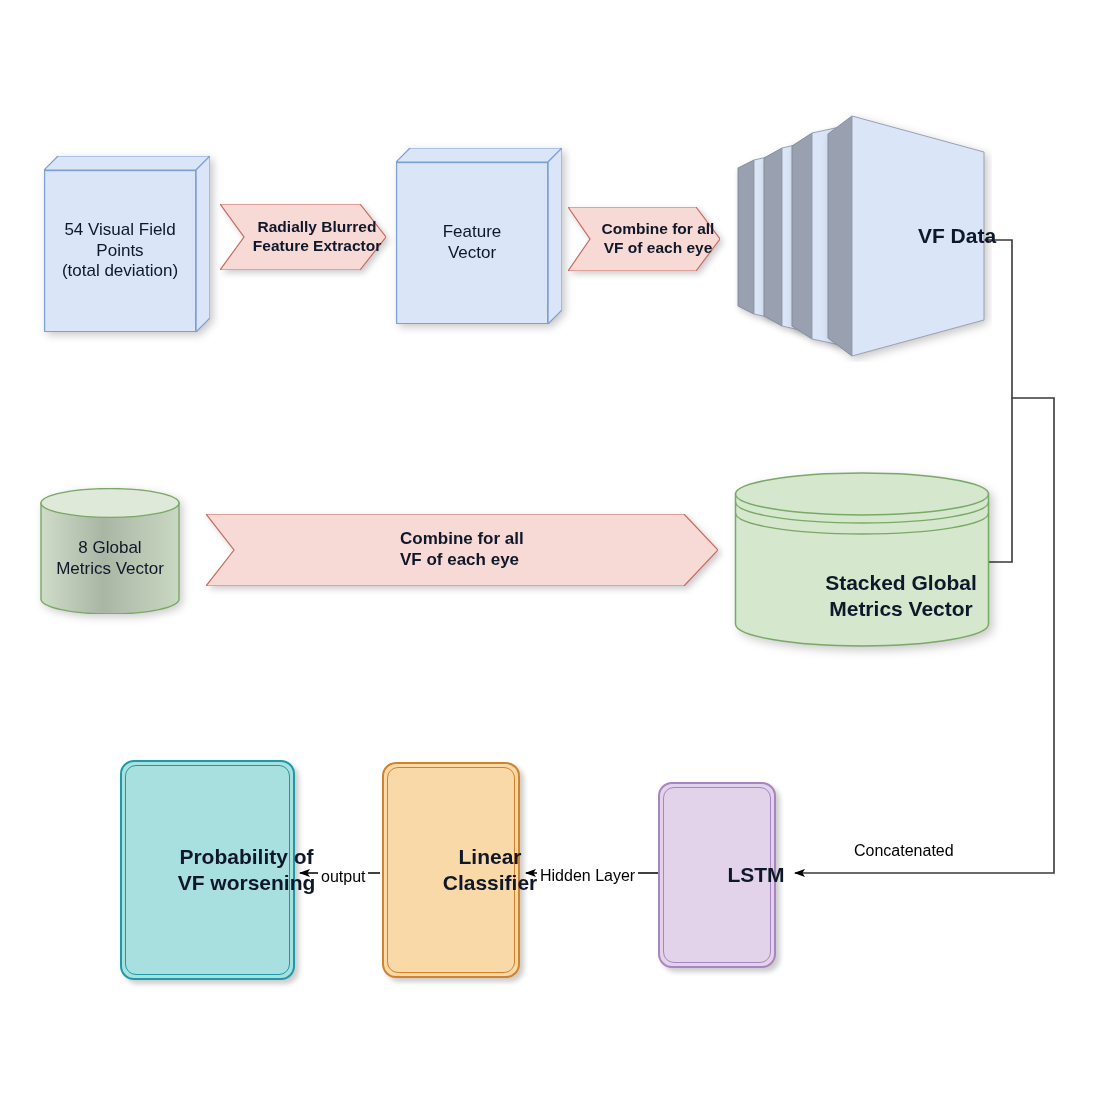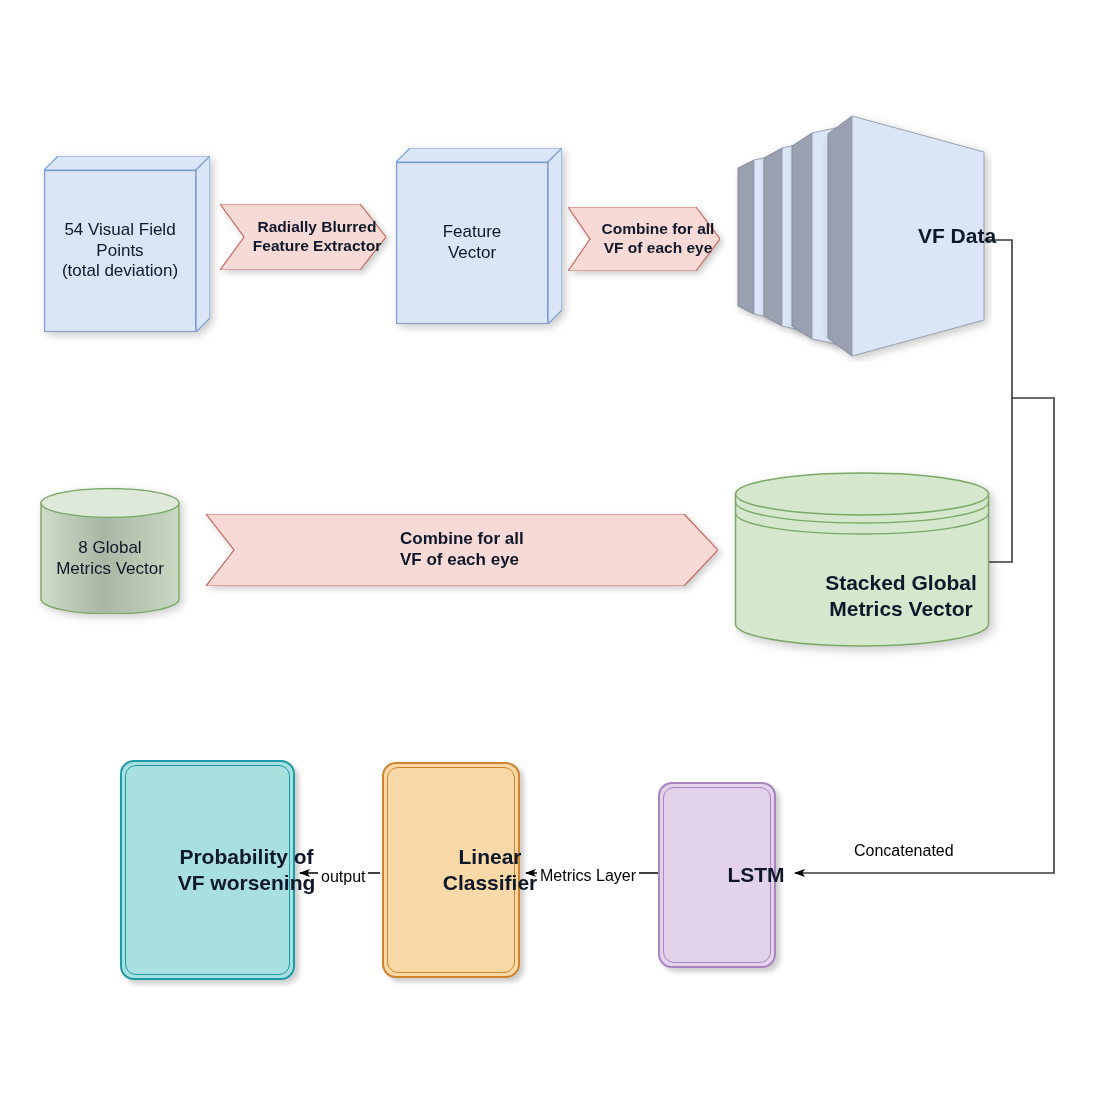--- a/index.html
+++ b/index.html
@@ -202,16 +202,16 @@
     <div class="lbl t-bigb">Linear
 Classifier</div>
   </div>
 
   <div class="node rbox b-purple" style="left:658px; top:782px; width:118px; height:186px;padding-left:12px;">
     <div class="ring"></div>
     <div class="lbl t-bigb">LSTM</div>
   </div>
 
   <div class="wirelabel" style="left:318px; top:844px;">output</div>
-  <div class="wirelabel" style="left:537px; top:843px;">Metrics Layer</div>
+  <div class="wirelabel" style="left:537px; top:843px;">Hidden Layer</div>
   <div class="wirelabel" style="left:851px; top:818px;">Concatenated</div>
 
 </div>
 
 </body></html>

